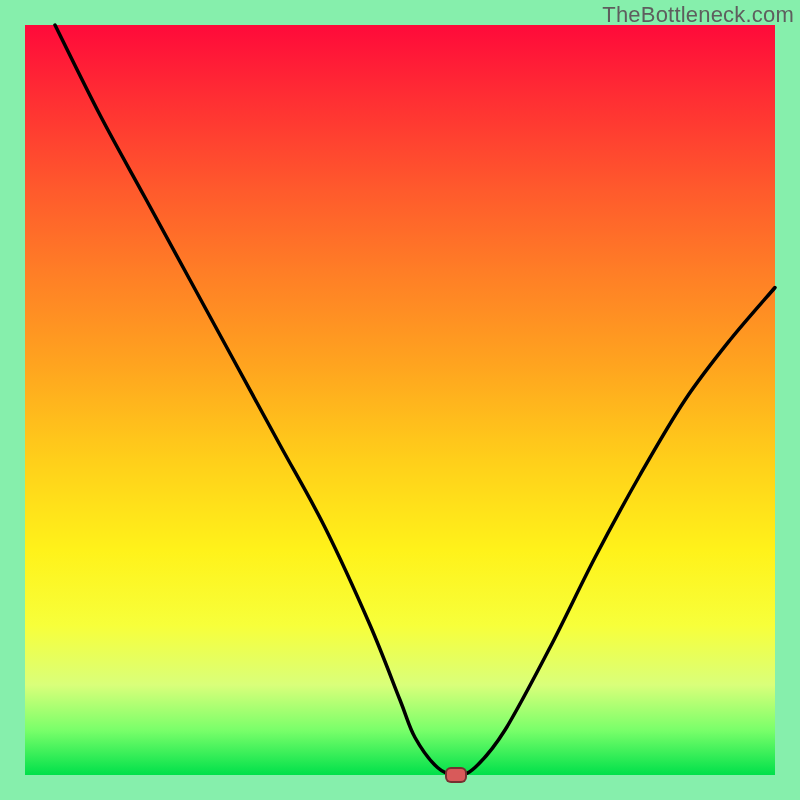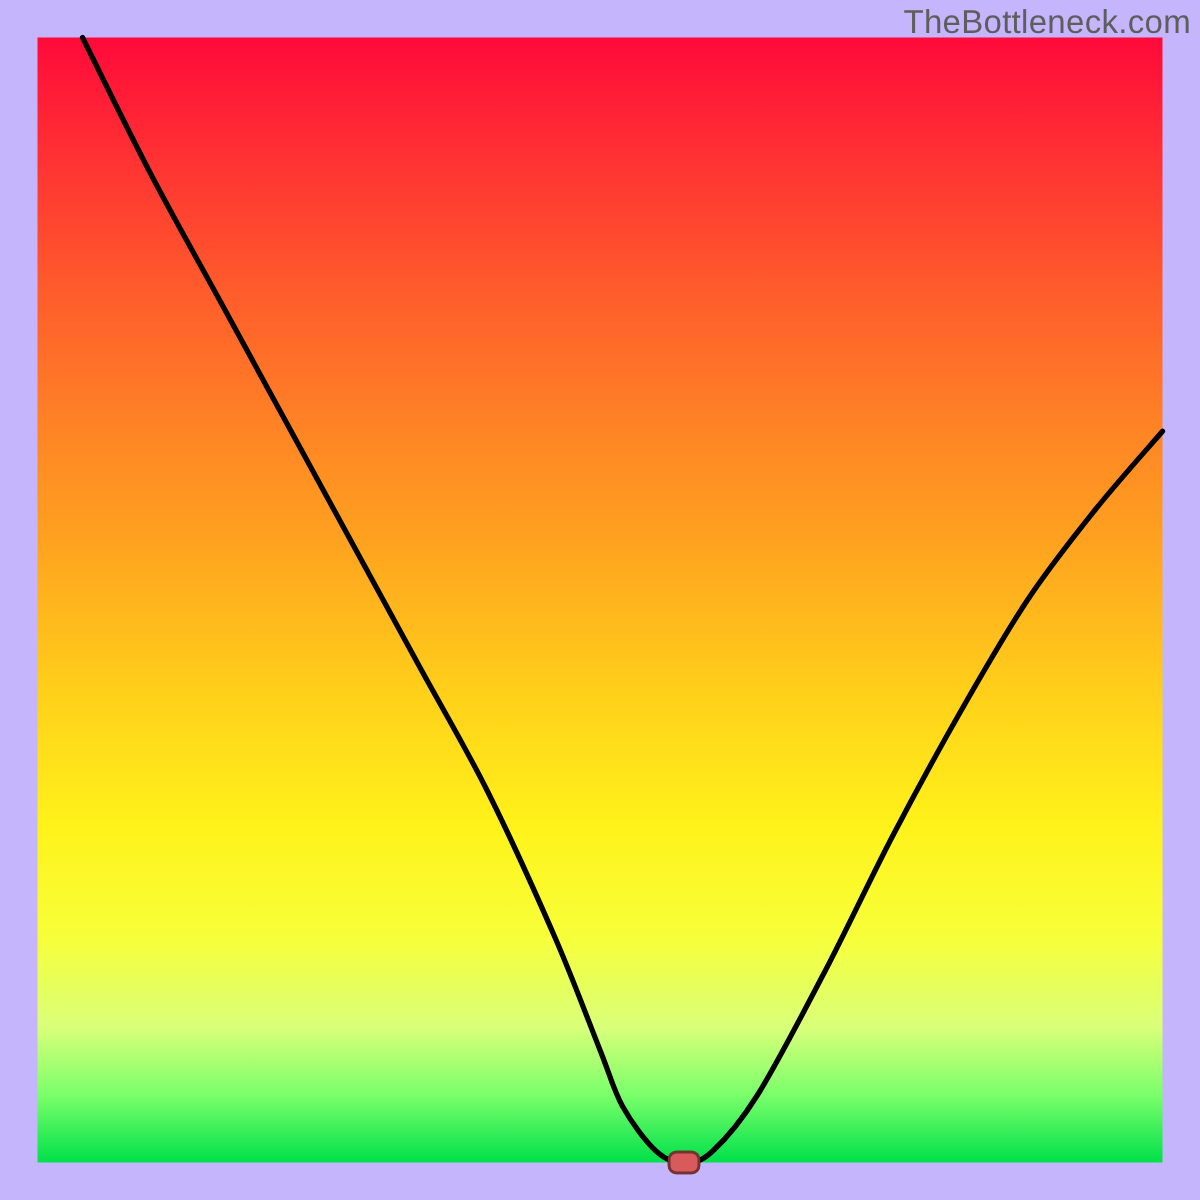--- a/index.html
+++ b/index.html
@@ -8,21 +8,21 @@
     width: 800px;
     height: 800px;
     background: #000;
     overflow: hidden;
     font-family: Arial, Helvetica, sans-serif;
   }
   .frame {
     position: relative;
     width: 800px;
     height: 800px;
-    background: #c4b5fd;
+    background: #86efac;
   }
   .plot-area {
     position: absolute;
     left: 25px;
     top: 25px;
     width: 750px;
     height: 750px;
     
     background: linear-gradient(
       to bottom,

